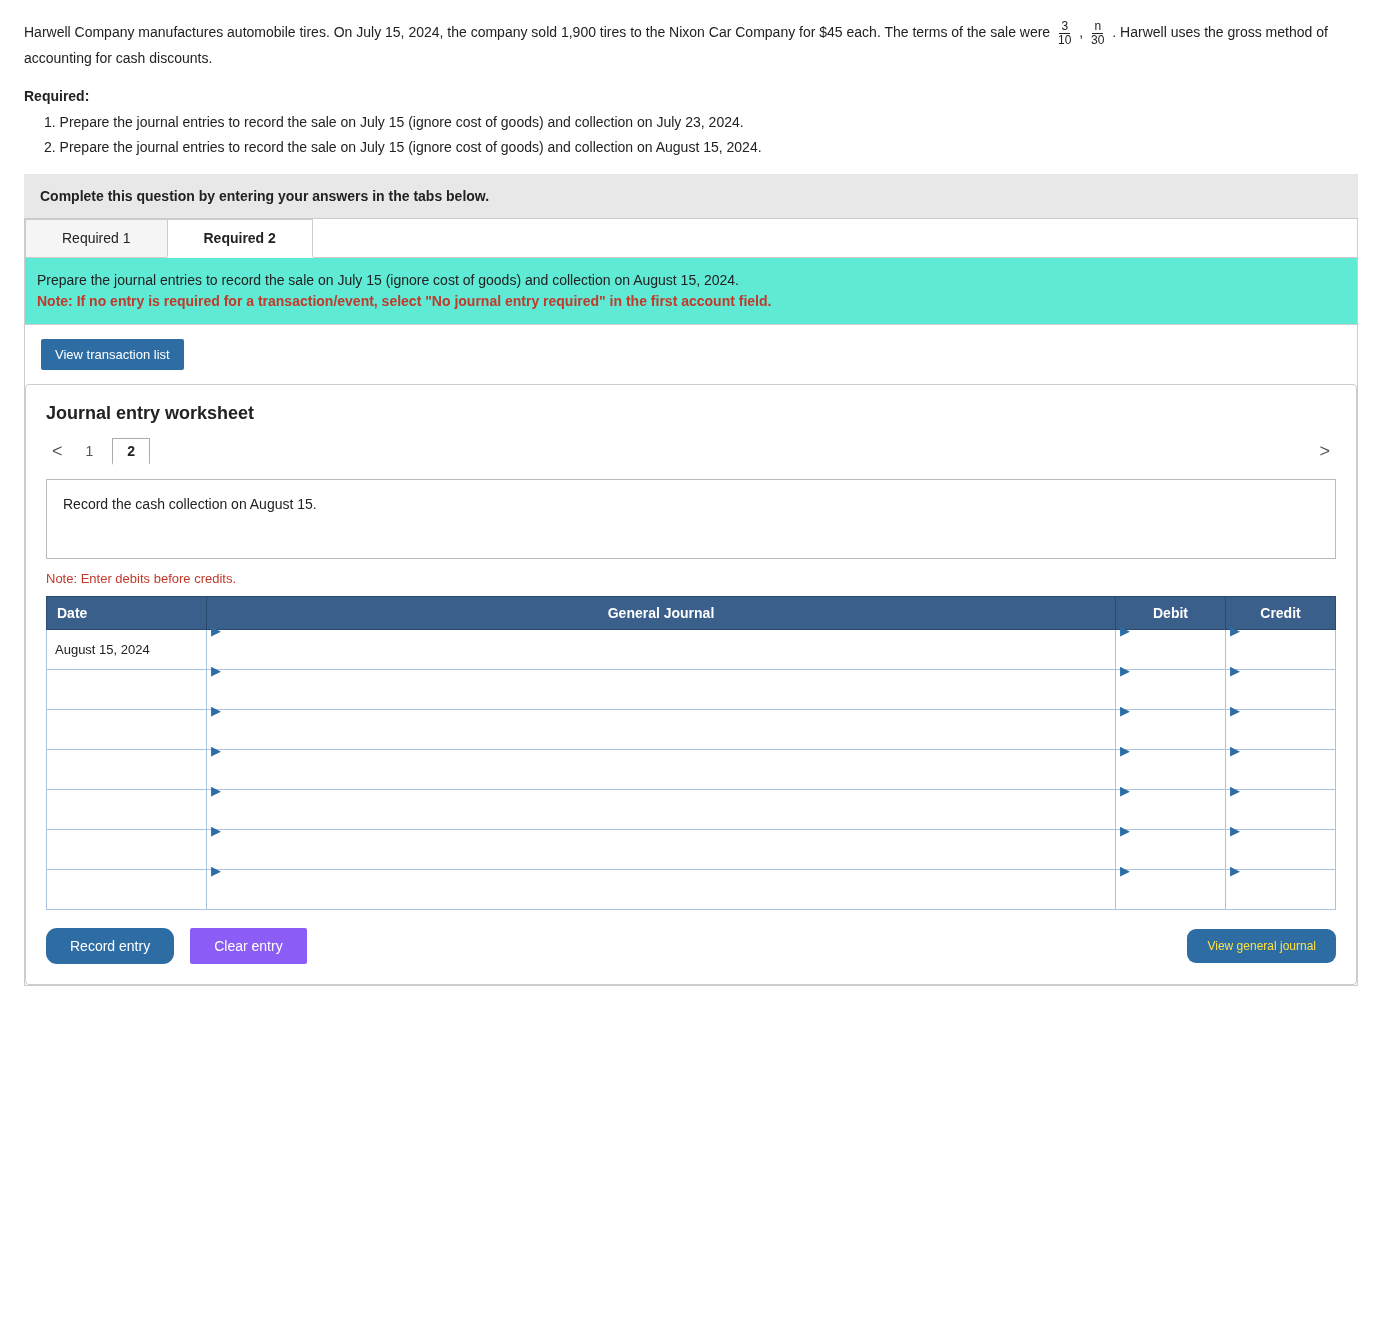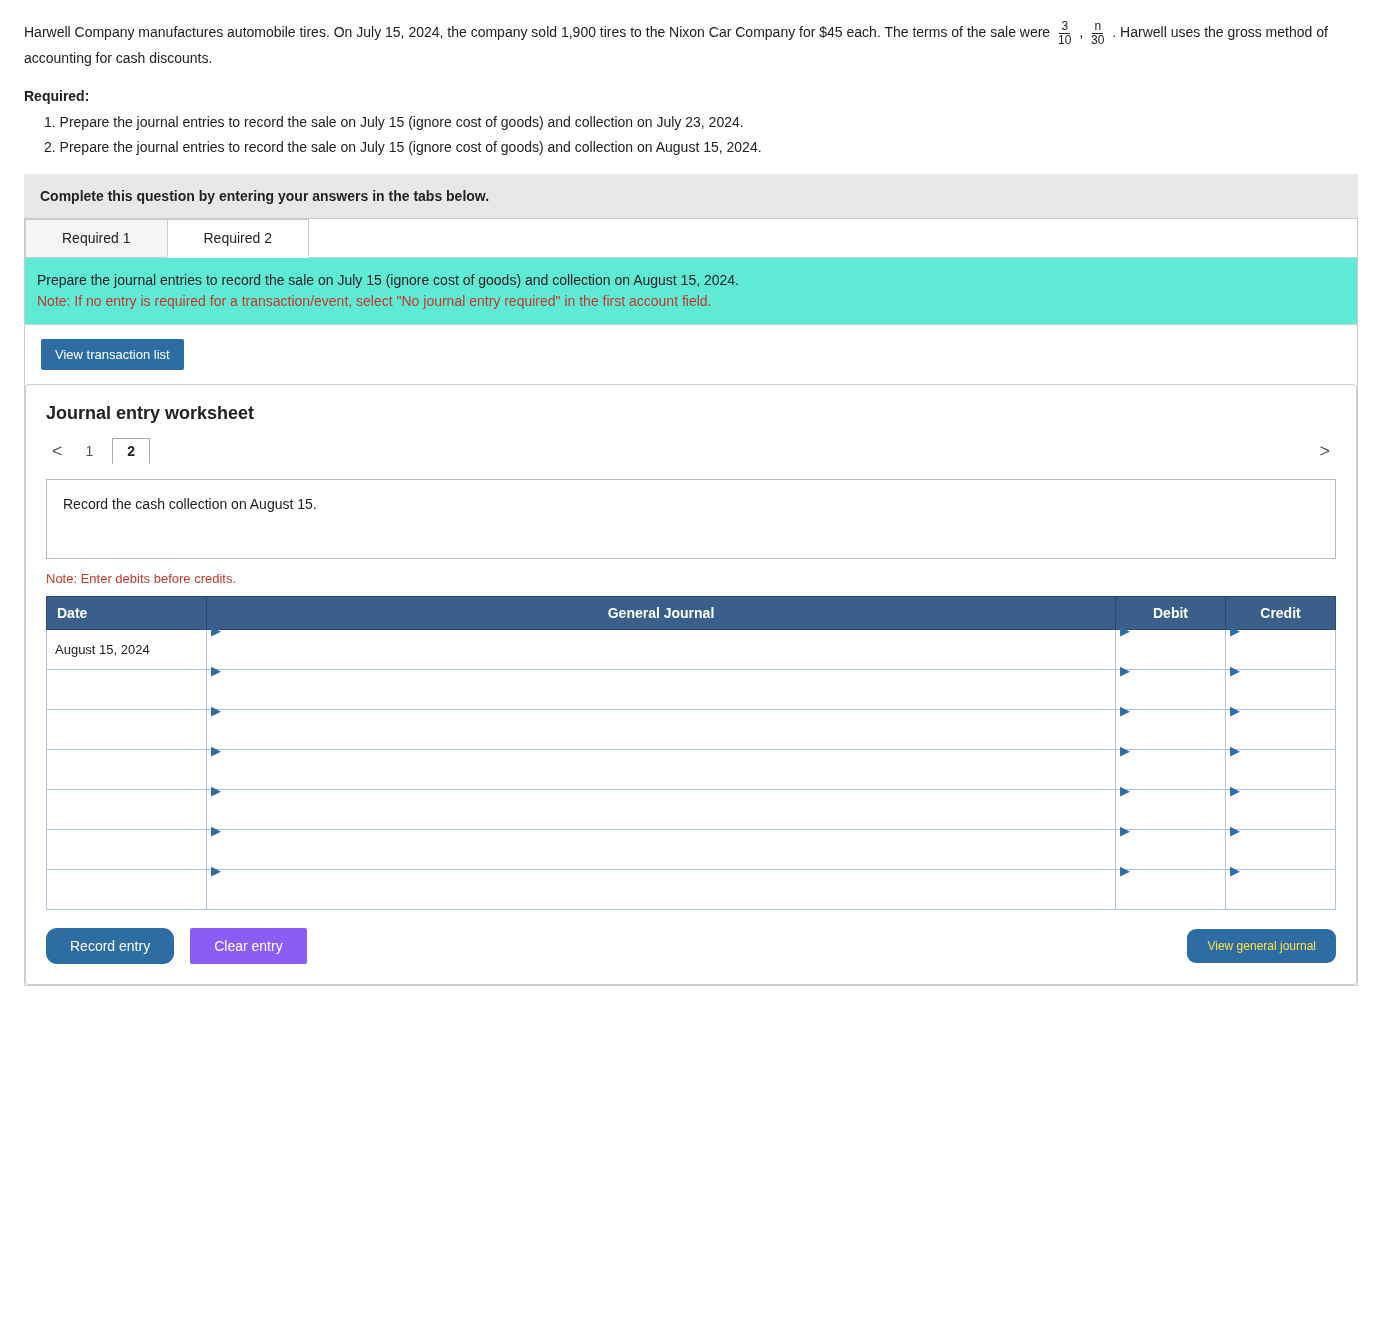--- a/index.html
+++ b/index.html
@@ -61,21 +61,21 @@
       border-bottom: none;
       cursor: pointer;
       background: #fff;
       font-size: 14px;
       margin-right: -1px;
     }
 
     .tab.active {
       background: #fff;
       border-bottom: 2px solid #fff;
-      font-weight: normal;
+      font-weight: bold;
       margin-bottom: -1px;
       z-index: 1;
     }
 
     .tab:not(.active) {
       background: #f5f5f5;
     }
 
     .tab-content {
       padding: 0;
@@ -83,20 +83,21 @@
 
     .instruction-banner {
       background: #5eead4;
       padding: 12px 12px;
       border-bottom: 1px solid #ccc;
       line-height: 1.5;
     }
 
     .instruction-banner .red-note {
       color: #c0392b;
+      font-weight: bold;
     }
 
     .view-transaction-btn {
       display: inline-block;
       background: #2e6da4;
       color: #fff;
       padding: 8px 14px;
       border: none;
       cursor: pointer;
       font-size: 13px;

